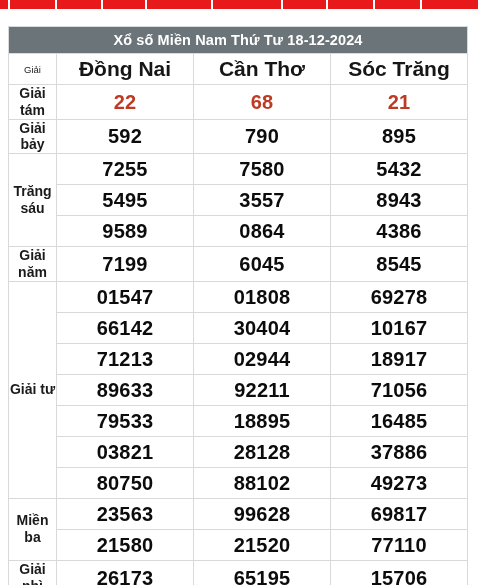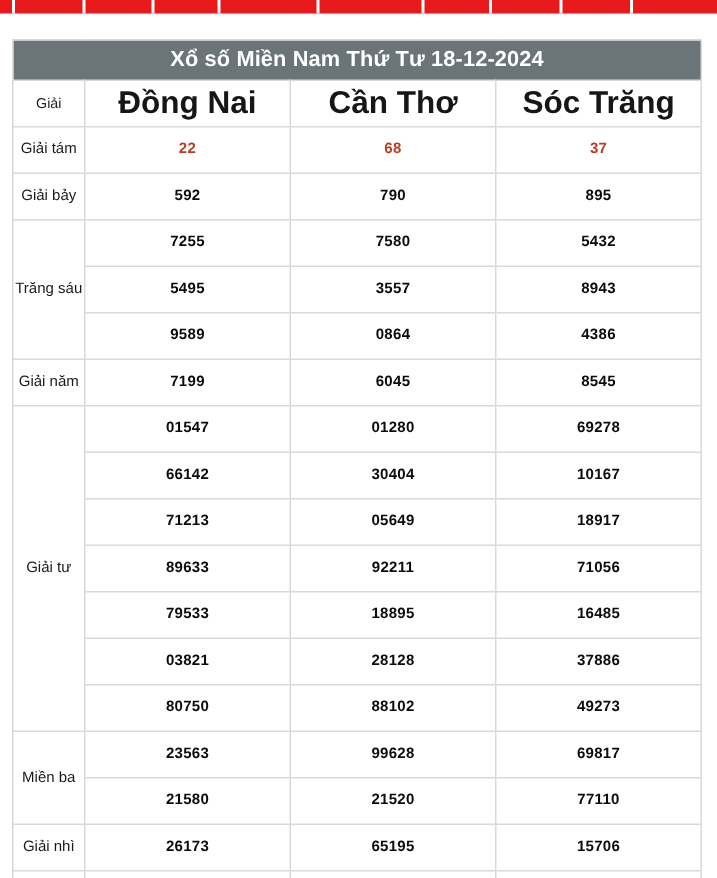--- a/index.html
+++ b/index.html
@@ -85,29 +85,30 @@
     font-weight: bold;
     color: #161616;
   }
   .label-head {
     font-size: 9.5px;
     color: #222222;
   }
 
   
   .plabel {
-    font-size: 10px;
+    font-size: 14px;
     color: #1a1a1a;
     line-height: 1.2;
     padding: 0 2px;
+    font-weight: bold;
   }
 
   
   .num {
-    font-size: 10px;
+    font-size: 20px;
     font-weight: bold;
     color: #0c0c0c;
     height: 30px;
     line-height: 30px;
     letter-spacing: .2px;
   }
   .num.hl {
     color: #bd3b24;
   }
 
@@ -157,21 +158,21 @@
         <tr class="prov-head">
           <td class="label-head">Giải</td>
           <td class="prov-name">Đồng Nai</td>
           <td class="prov-name">Cần Thơ</td>
           <td class="prov-name">Sóc Trăng</td>
         </tr>
         <tr class="r30">
           <td class="plabel" rowspan="1">Giải tám</td>
           <td class="num hl">22</td>
           <td class="num hl">68</td>
-          <td class="num hl">37</td>
+          <td class="num hl">21</td>
         </tr>
         <tr class="r30">
           <td class="plabel" rowspan="1">Giải bảy</td>
           <td class="num">592</td>
           <td class="num">790</td>
           <td class="num">895</td>
         </tr>
         <tr class="r30">
           <td class="plabel" rowspan="3">Trăng sáu</td>
           <td class="num">7255</td>
@@ -190,31 +191,31 @@
         </tr>
         <tr class="r30">
           <td class="plabel" rowspan="1">Giải năm</td>
           <td class="num">7199</td>
           <td class="num">6045</td>
           <td class="num">8545</td>
         </tr>
         <tr class="r30">
           <td class="plabel" rowspan="7">Giải tư</td>
           <td class="num">01547</td>
-          <td class="num">01280</td>
+          <td class="num">01808</td>
           <td class="num">69278</td>
         </tr>
         <tr class="r30">
           <td class="num">66142</td>
           <td class="num">30404</td>
           <td class="num">10167</td>
         </tr>
         <tr class="r30">
           <td class="num">71213</td>
-          <td class="num">05649</td>
+          <td class="num">02944</td>
           <td class="num">18917</td>
         </tr>
         <tr class="r30">
           <td class="num">89633</td>
           <td class="num">92211</td>
           <td class="num">71056</td>
         </tr>
         <tr class="r30">
           <td class="num">79533</td>
           <td class="num">18895</td>

